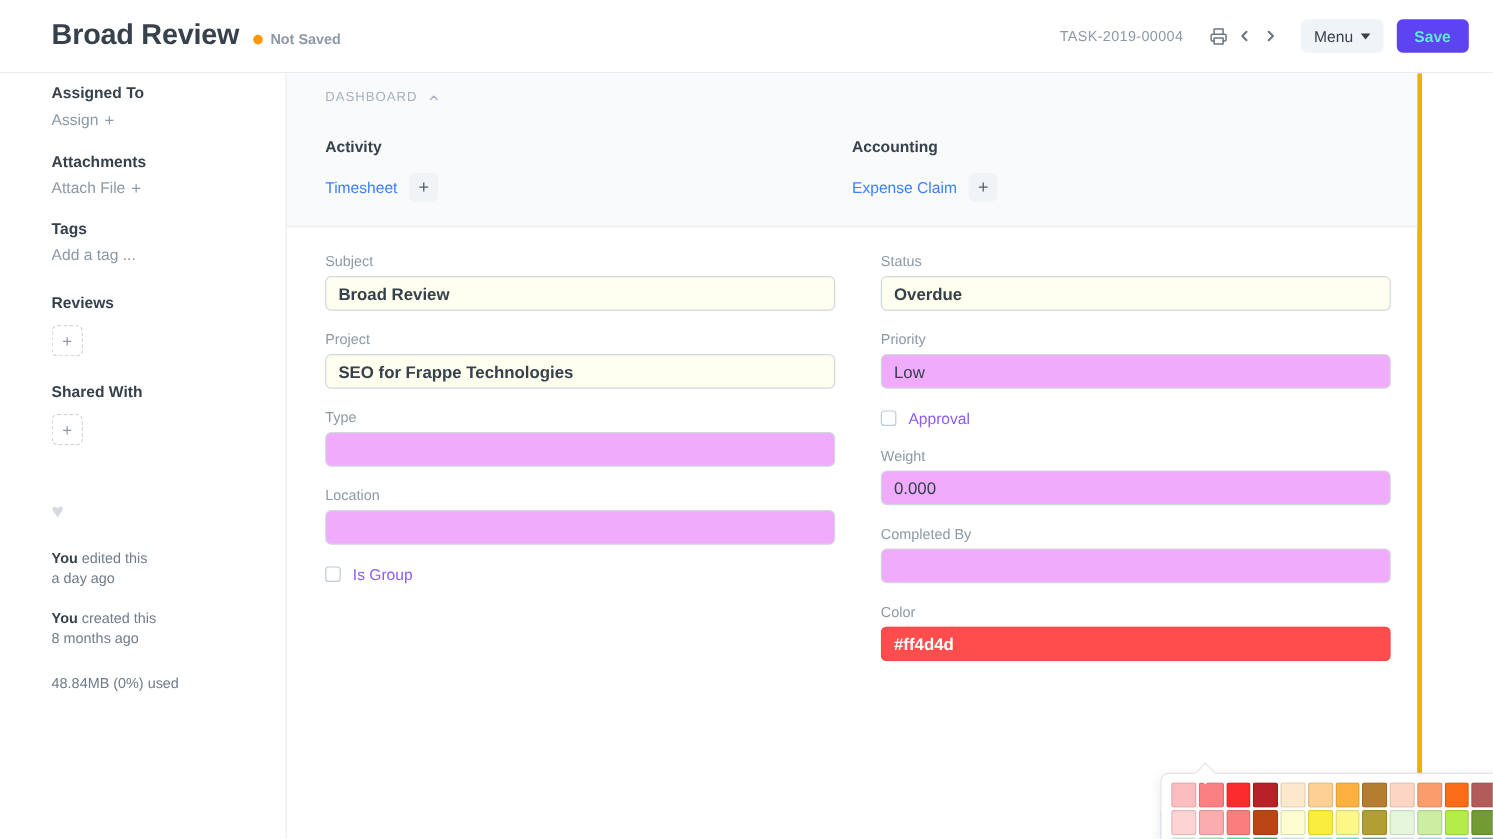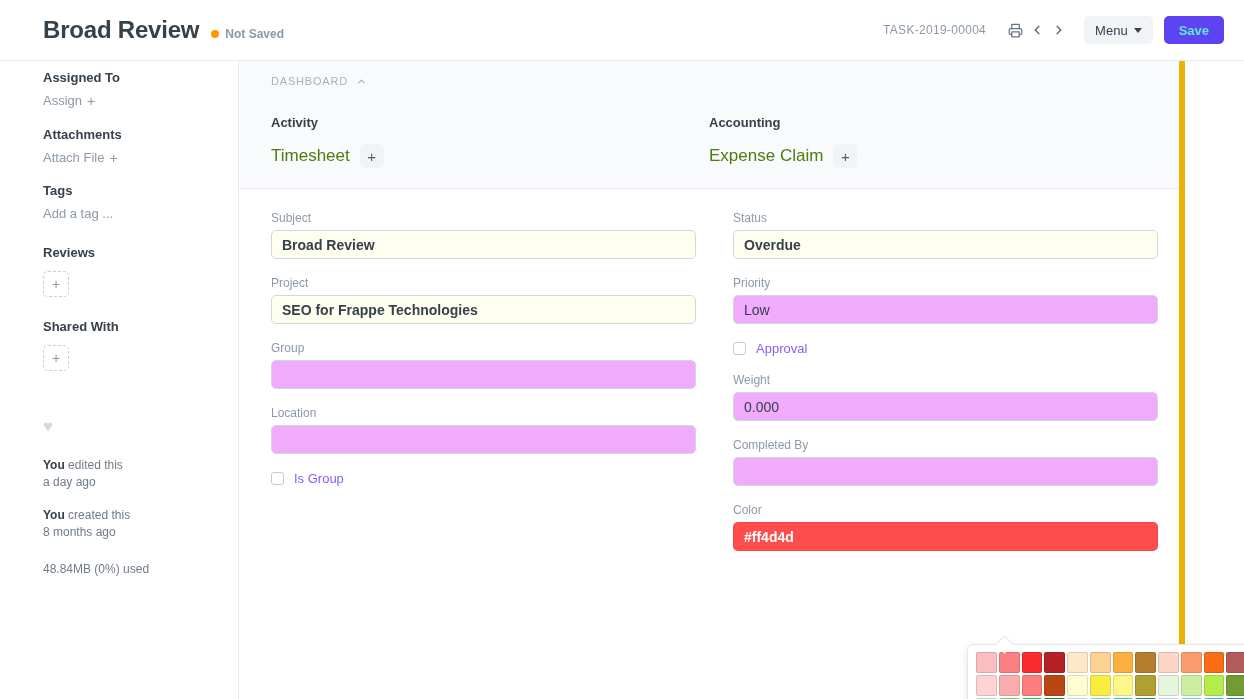--- a/index.html
+++ b/index.html
@@ -96,21 +96,21 @@
   .sb-meta { font-size: 12px; color: #6f7b8a; line-height: 17px; }
   .sb-meta b { color: #36414c; font-weight: bold; }
 
   
   #main {
     flex: 1; height: 100%; position: relative; background: #fff;
     overflow: hidden;
   }
   #content-panel {
     position: absolute; left: 0px; top: 0px; width: 946px;
-    border-right: 6px solid #eab308;
+    border-right: 4px solid #eab308;
     min-height: 638px; background: #fff;
   }
 
   
   #dashboard {
     background: #f9fafb;
     border-bottom: 1px solid #e8ebf0;
     padding: 14px 32px 20px 32px;
   }
   #dash-head {
@@ -119,21 +119,21 @@
   #dash-label {
     font-size: 11px; letter-spacing: .8px; color: #a6b1bd; font-weight: normal;
   }
   .chev { color: #a6b1bd; display: inline-flex; }
   #dash-cols { display: flex; }
   .dash-col { width: 50%; }
   .dash-title {
     font-size: 13px; font-weight: bold; color: #36414c; margin-bottom: 14px;
   }
   .dash-row { display: flex; align-items: center; gap: 10px; }
-  .dash-row-label { font-size: 17px; color: #4d7c0f; }
+  .dash-row-label { font-size: 13px; color: #3b82f6; }
   .sq-plus {
     width: 24px; height: 24px; background: #f0f4f7; border-radius: 5px;
     display: flex; align-items: center; justify-content: center;
     color: #52606d; font-size: 15px; cursor: pointer; line-height: 1;
   }
 
   
   #form { padding: 22px 32px 0 32px; display: flex; }
   .form-col { width: 50%; }
   .form-col.left { padding-right: 28px; }
@@ -328,21 +328,21 @@
             <div class="field-input filled">Broad Review</div>
           </div>
 
           <div class="field">
             <span class="field-label">Project</span>
             <div class="field-input filled">SEO for Frappe Technologies</div>
           </div>
 
 
           <div class="field">
-            <span class="field-label">Group</span>
+            <span class="field-label">Type</span>
             <div class="field-input"></div>
           </div>
 
           <div class="field">
             <span class="field-label">Location</span>
             <div class="field-input"></div>
           </div>
 
           <div class="check-row" style="margin-top:11px;">
             <span class="checkbox"></span>

